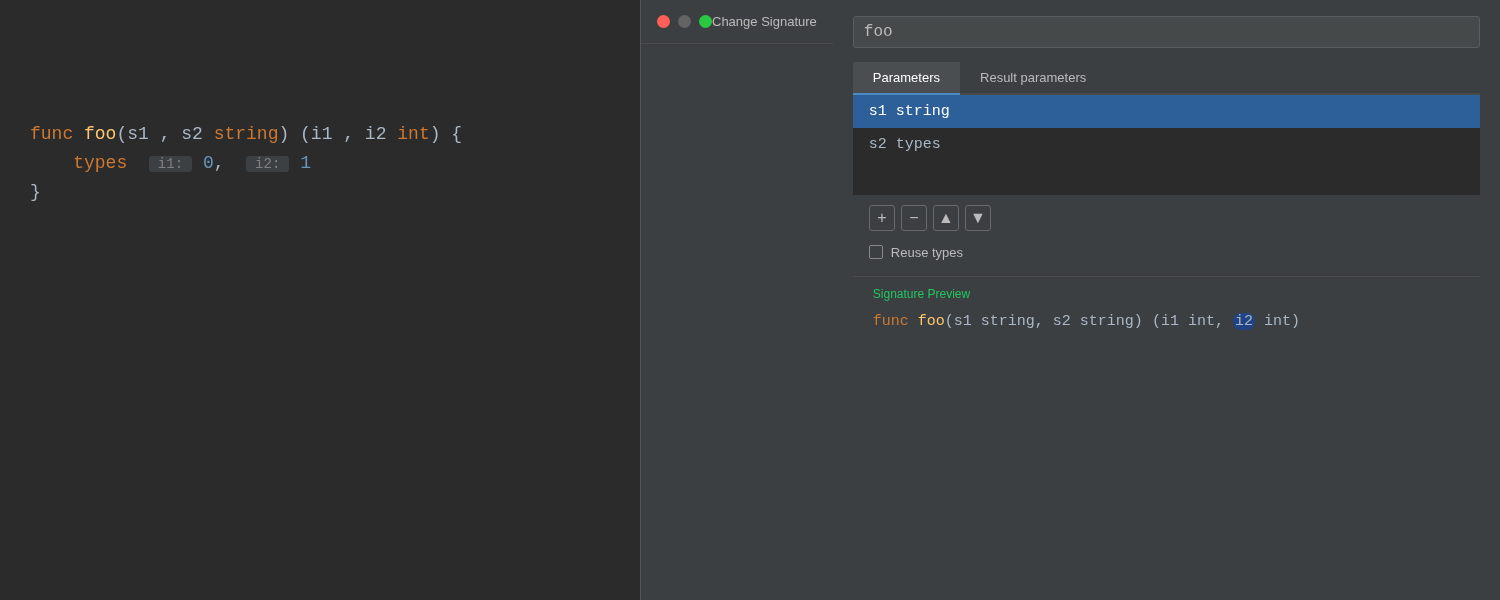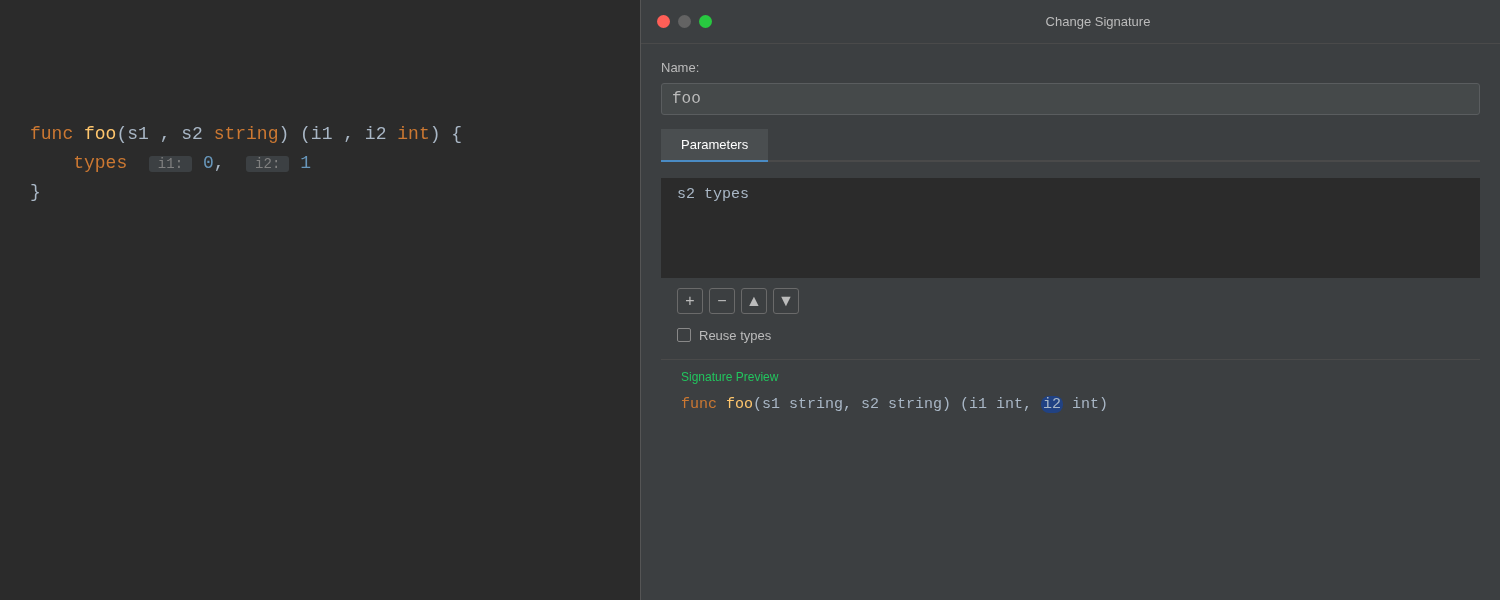--- a/index.html
+++ b/index.html
@@ -38,21 +38,21 @@
       padding: 0 9px;
       font-size: 14px;
     }
 
     
     .dialog-pane {
       flex: 1;
       height: 600px;
       background: #3c3f41;
       display: flex;
-      flex-direction: column;
+      flex-direction: row;
       border-left: 1px solid #555;
     }
 
     
     .title-bar {
       display: flex;
       align-items: center;
       height: 44px;
       background: #3c3f41;
       padding: 0 16px;
@@ -106,21 +106,21 @@
       border-radius: 3px;
       margin-bottom: 14px;
       outline: none;
       width: 100%;
     }
 
     
     .tabs {
       display: flex;
       border-bottom: 2px solid #4a4a4a;
-      margin-bottom: 16px;
+      margin-bottom: 0;
     }
     .tab {
       padding: 8px 20px;
       font-size: 13px;
       font-family: -apple-system, BlinkMacSystemFont, 'Segoe UI', sans-serif;
       color: #bbbbbb;
       cursor: pointer;
       border-bottom: 2px solid transparent;
       margin-bottom: -2px;
     }
@@ -234,28 +234,29 @@
   <div class="title-bar">
     <div class="title-bar-buttons">
       <span class="tb-btn tb-close"></span>
       <span class="tb-btn tb-min"></span>
       <span class="tb-btn tb-max"></span>
     </div>
     <span class="title-bar-title">Change Signature</span>
   </div>
 
   <div class="dialog-content">
-    <label class="field-label">Name:</label>
     <input class="name-input" type="text" value="foo" style="">
 
     <div class="tabs">
       <div class="tab active">Parameters</div>
+      <div class="tab">Result parameters</div>
     </div>
 
     <div class="params-list">
+      <div class="param-row selected">s1 string</div>
       <div class="param-row">s2 types</div>
     </div>
 
     <div class="param-toolbar">
       <button class="tool-btn">+</button>
       <button class="tool-btn">−</button>
       <button class="tool-btn">▲</button>
       <button class="tool-btn">▼</button>
     </div>
 

